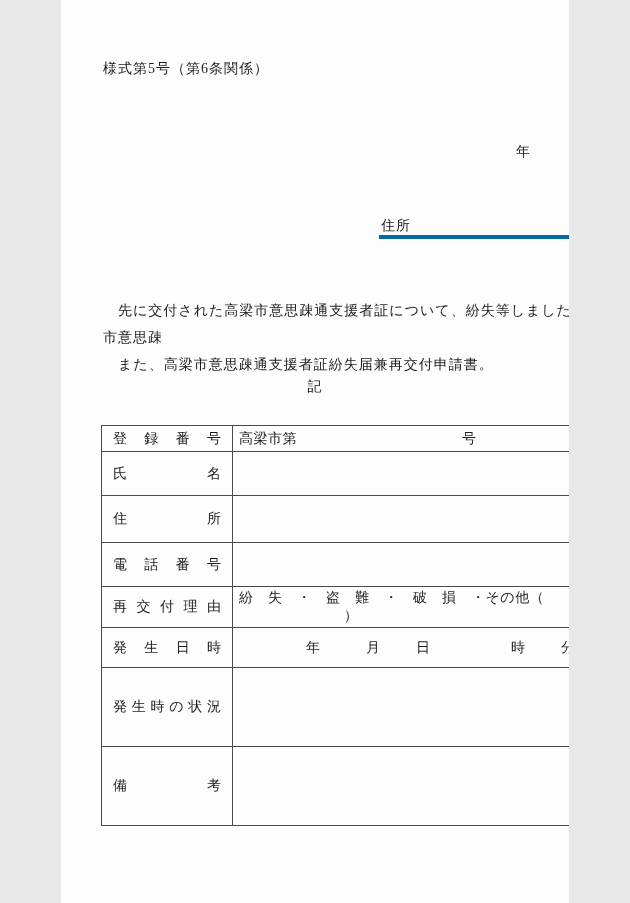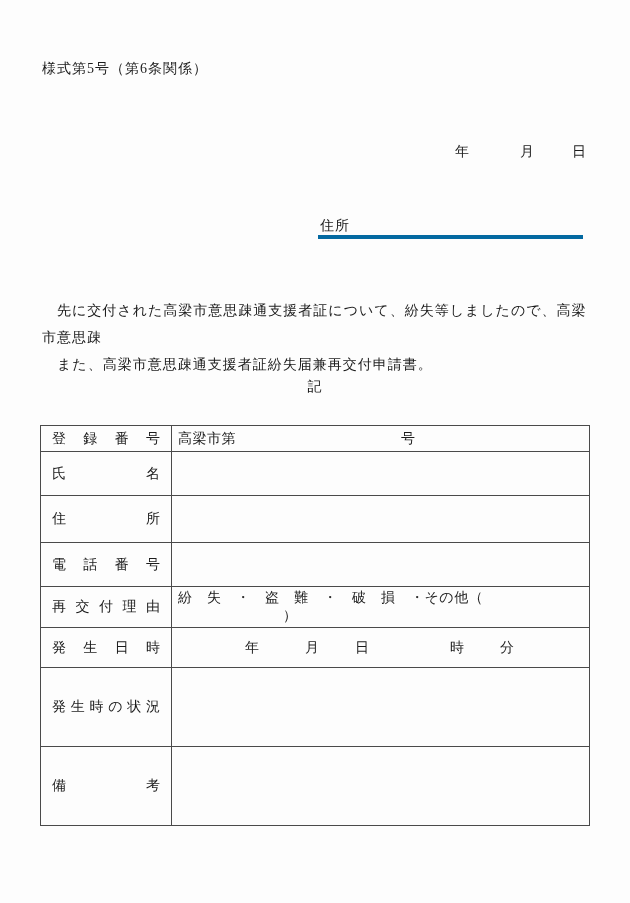--- a/index.html
+++ b/index.html
@@ -1,19 +1,19 @@
 <!DOCTYPE html>
 <html lang="ja"><head>
 <meta charset="utf-8">
 <style>
   * { margin: 0; padding: 0; box-sizing: border-box; }
   html, body { background: #e8e8e8; }
   .page {
     position: relative;
-    width: 630px;
+    width: 508px;
     height: 903px;
     margin: 0 auto;
     background: #fdfdfd;
     color: #1c1c1c;
     font-family: "Liberation Serif", "DejaVu Serif", serif;
     font-size: 14px;
     overflow: hidden;
   }
   .abs { position: absolute; }
 

